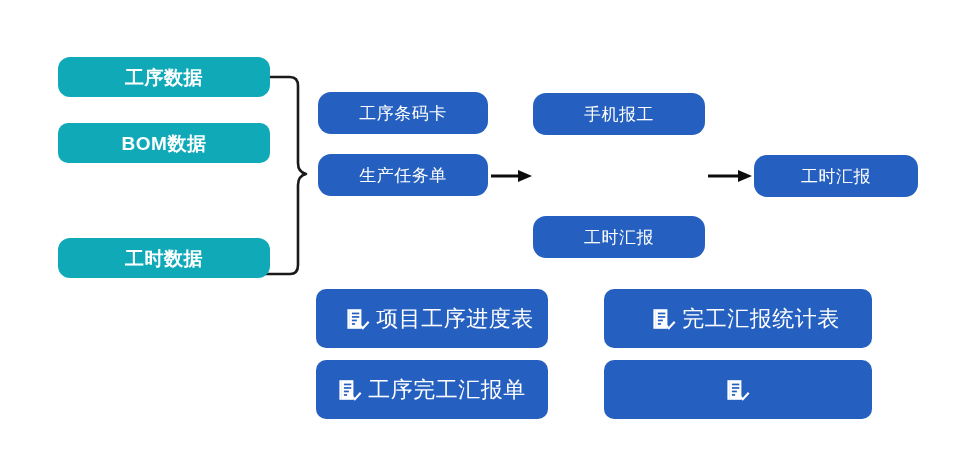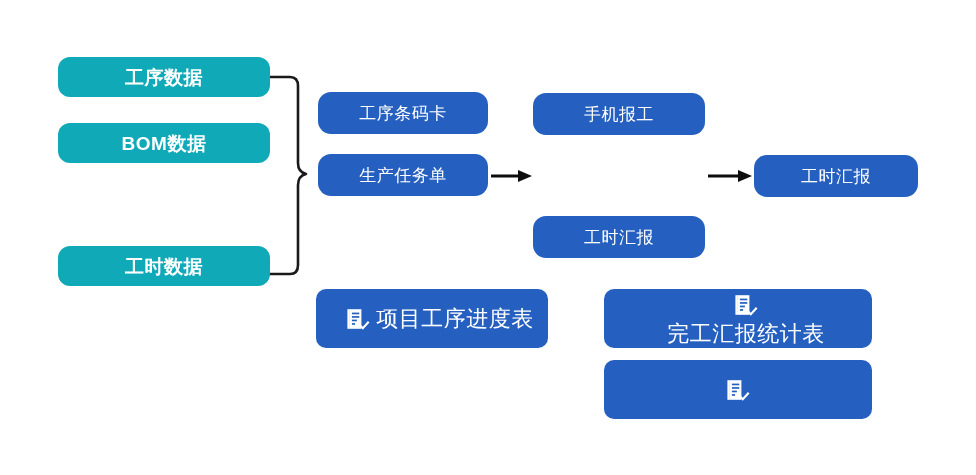--- a/index.html
+++ b/index.html
@@ -34,23 +34,23 @@
   
   .src {
     left: 58px;
     width: 212px;
     height: 40px;
     border-radius: 12px;
     background: #10a9b8;
     font-size: 19px;
   }
   .src-0 { top: 57px; }
-  .src-1 { top: 123px; }
+  .src-1 { top: 123px; border-radius: 10px; }
   .src-2 { top: 188px; }
-  .src-3 { top: 246px; }
+  .src-3 { top: 238px; }
 
   
   .proc {
     border-radius: 13px;
     background: #2560c0;
     font-size: 17px;
     font-weight: normal;
     height: 42px;
   }
   .col-a { left: 318px; width: 170px; }
@@ -67,21 +67,21 @@
   
   .report {
     border-radius: 10px;
     background: #2560c0;
     height: 59px;
     font-size: 22px;
     font-weight: normal;
     gap: 6px;
   }
   .r-left  { left: 316px; width: 232px; }
-  .r-right { left: 604px; width: 268px; flex-direction: column; }
+  .r-right { left: 604px; width: 268px; }
   .r-row0  { top: 289px; padding-left: 16px; }
   .r-row1  { top: 360px; }
 
   .doc-icon {
     width: 24px;
     height: 24px;
     flex: 0 0 24px;
     display: block;
   }
 
@@ -163,20 +163,32 @@
       <rect x="1.4" y="2.2" width="2.1" height="19.6" fill="#ffffff"></rect>
       <rect x="5.9" y="5.6" width="7.4" height="1.7" fill="#2560c0"></rect>
       <rect x="5.9" y="9.1" width="7.4" height="1.7" fill="#2560c0"></rect>
       <rect x="5.9" y="12.6" width="5.0" height="1.7" fill="#2560c0"></rect>
       <rect x="5.9" y="16.1" width="3.2" height="1.7" fill="#2560c0"></rect>
       <path d="M14.2 17.0l2.6 2.7 5.1-5.6 1.6 1.5-6.7 7.2-4.2-4.3z" fill="#ffffff"></path>
     </svg>
     <span class="report-label">完工汇报统计表</span>
   </div>
 
+  <div class="node report r-left r-row1">
+    <svg class="doc-icon" viewBox="0 0 24 24">
+      <path d="M3.2 2.2h12.2v19.6H3.2z" fill="#ffffff"></path>
+      <rect x="1.4" y="2.2" width="2.1" height="19.6" fill="#ffffff"></rect>
+      <rect x="5.9" y="5.6" width="7.4" height="1.7" fill="#2560c0"></rect>
+      <rect x="5.9" y="9.1" width="7.4" height="1.7" fill="#2560c0"></rect>
+      <rect x="5.9" y="12.6" width="5.0" height="1.7" fill="#2560c0"></rect>
+      <rect x="5.9" y="16.1" width="3.2" height="1.7" fill="#2560c0"></rect>
+      <path d="M14.2 17.0l2.6 2.7 5.1-5.6 1.6 1.5-6.7 7.2-4.2-4.3z" fill="#ffffff"></path>
+    </svg>
+    <span class="report-label">工序完工汇报单</span>
+  </div>
 
   <div class="node report r-right r-row1">
     <svg class="doc-icon" viewBox="0 0 24 24">
       <path d="M3.2 2.2h12.2v19.6H3.2z" fill="#ffffff"></path>
       <rect x="1.4" y="2.2" width="2.1" height="19.6" fill="#ffffff"></rect>
       <rect x="5.9" y="5.6" width="7.4" height="1.7" fill="#2560c0"></rect>
       <rect x="5.9" y="9.1" width="7.4" height="1.7" fill="#2560c0"></rect>
       <rect x="5.9" y="12.6" width="5.0" height="1.7" fill="#2560c0"></rect>
       <rect x="5.9" y="16.1" width="3.2" height="1.7" fill="#2560c0"></rect>
       <path d="M14.2 17.0l2.6 2.7 5.1-5.6 1.6 1.5-6.7 7.2-4.2-4.3z" fill="#ffffff"></path>

